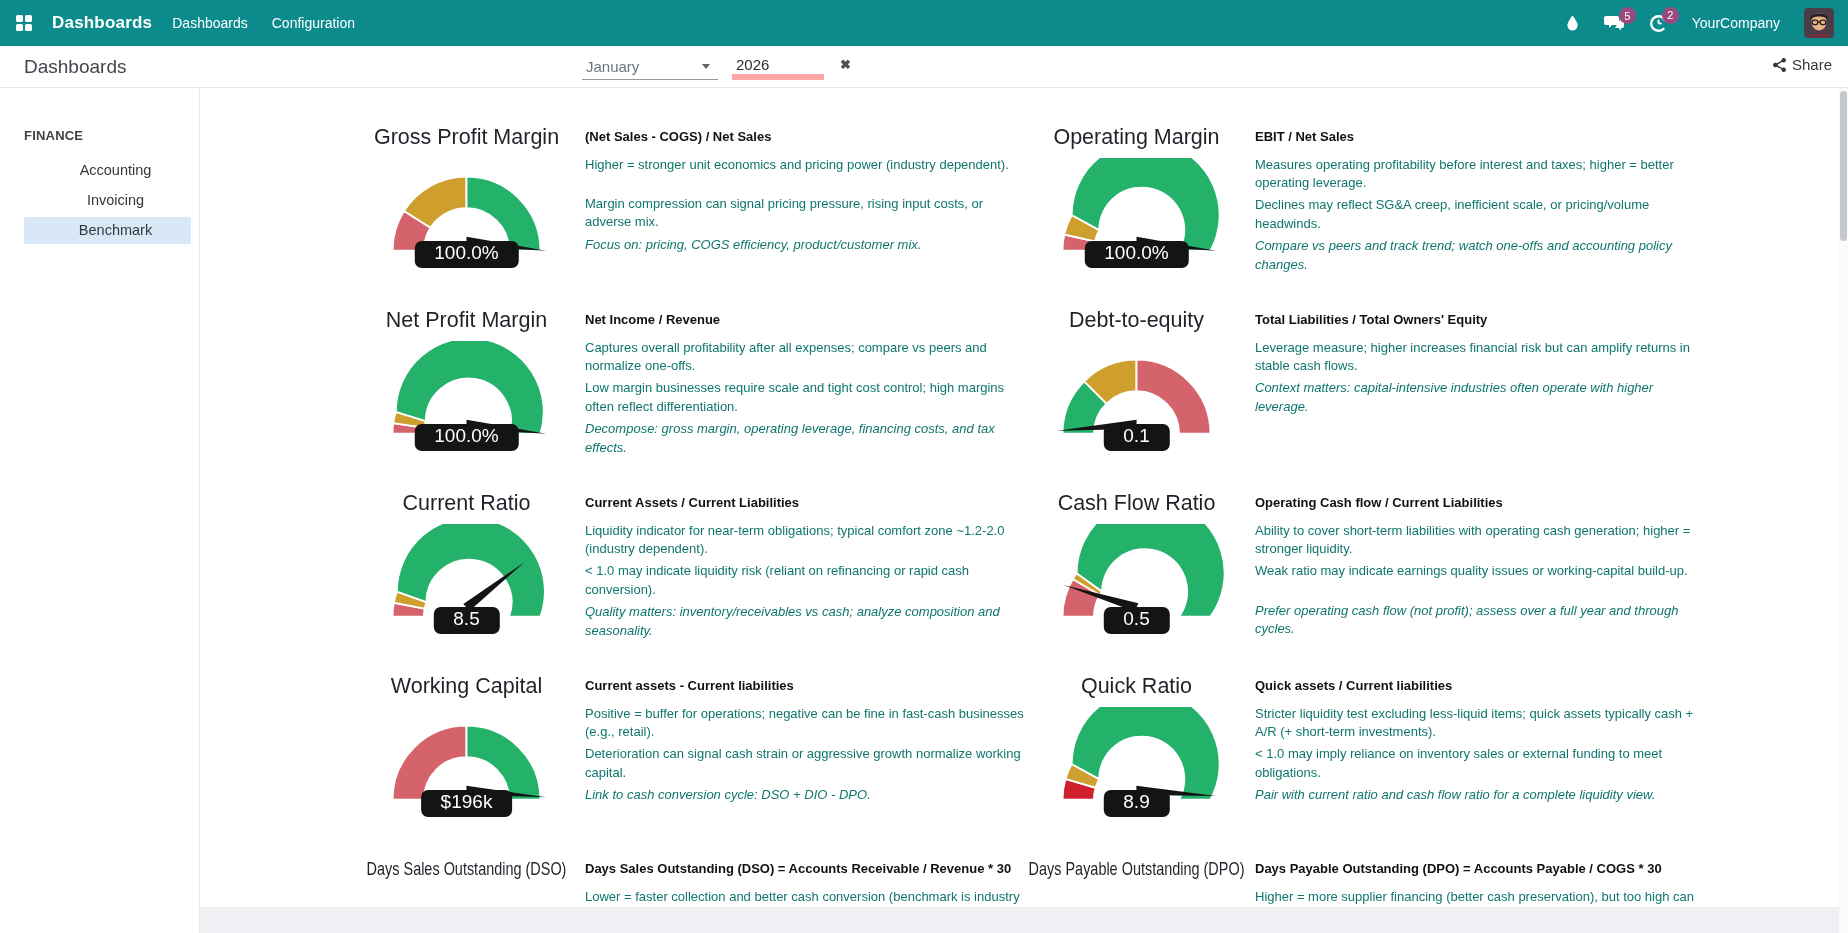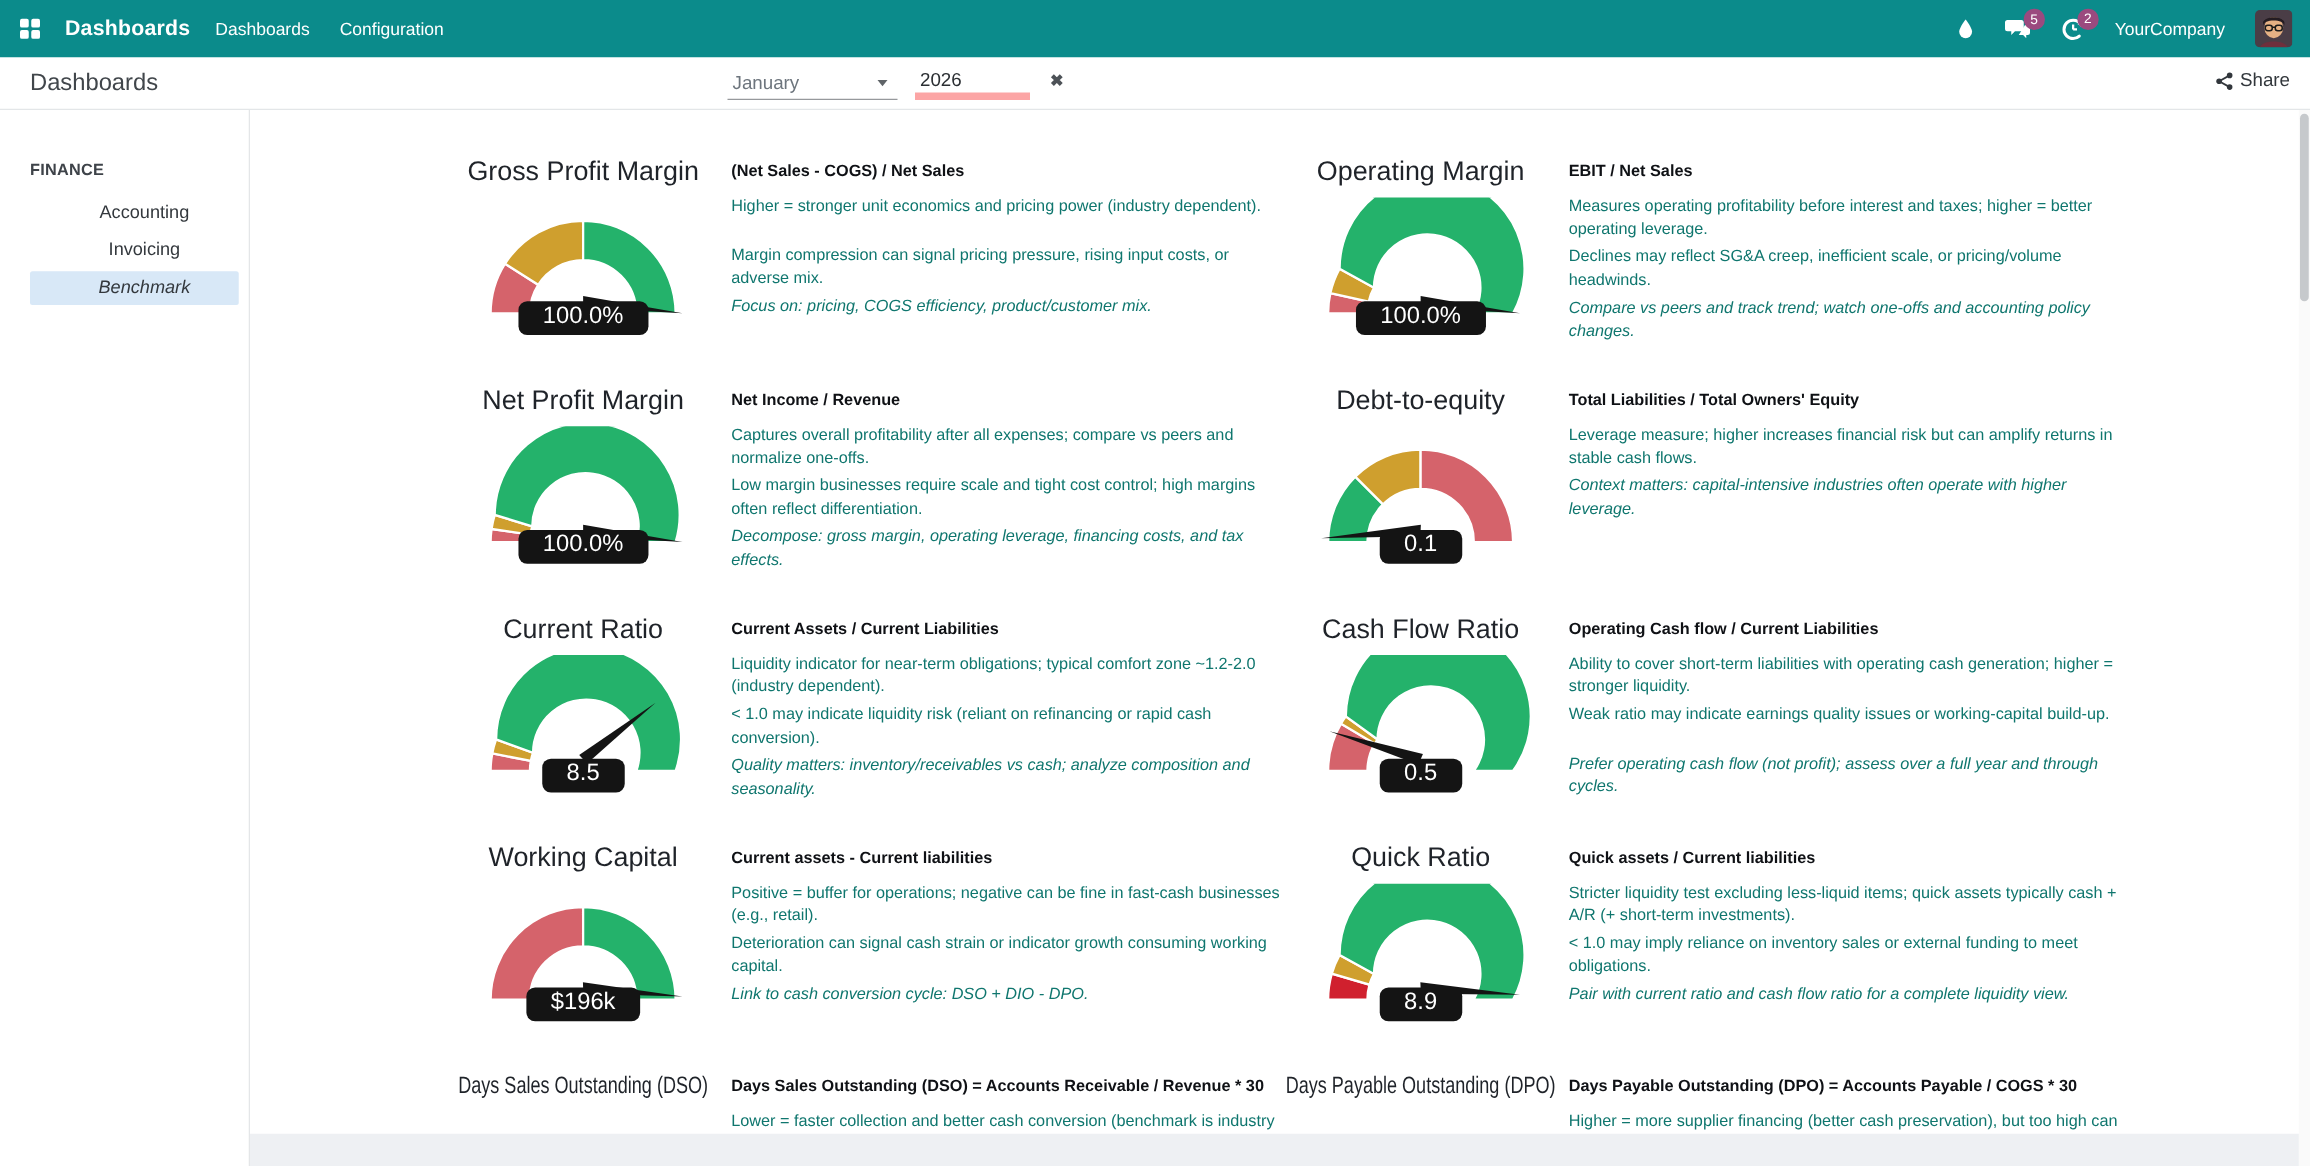--- a/index.html
+++ b/index.html
@@ -45,21 +45,21 @@
                gap:5px; font-size:15px; color:#32373c; cursor:pointer; }
 
   
   .layout { display:flex; height:845px; }
   .sidebar { width:200px; flex:none; border-right:1px solid #e4e6e8; padding-top:40px; }
   .sb-section { margin-left:24px; font-size:13px; font-weight:bold; color:#3e4349;
                 letter-spacing:.2px; }
   .sb-list { margin-top:14px; }
   .sb-item { height:27px; line-height:27px; margin:0 8px 3px 24px; padding-left:16px;
              font-size:14.5px; color:#33383d; border-radius:2px; cursor:pointer;text-align:center; }
-  .sb-item.active { background:var(--sb-active);font-style:italic; }
+  .sb-item.active { background:var(--sb-active); }
 
   .main { flex:1; position:relative; }
 
   
   .kpi-row { display:grid; grid-template-columns:824px 824px; height:183px; }
   .kpi { display:flex; padding-top:34px; }
   .kpi.col-left  .figure { margin-left:174px; }
   .kpi.col-right .figure { margin-left:20px;  }
   .figure { width:185px; flex:none; }
   .kpi-title { height:30px; display:flex; align-items:center; justify-content:center;
@@ -319,21 +319,21 @@
                   <path d="M 100 20 A 80 80 0 0 1 180 100 L 146 100 A 46 46 0 0 0 100 54 Z" fill="#24b26b" stroke="#fff" stroke-width="2"></path>
                   <polygon points="185.95756419145292,97.29867471928097 100.15705379539064,94.99753280182865 99.84294620460936,85.00246719817135" fill="#141414"></polygon>
                 </svg>
                 <div class="value-badge">$196k</div>
               </div>
     </div>
     <div class="desc">
       <p class="formula">Current assets - Current liabilities</p>
       <div class="lines">
                 <p>Positive = buffer for operations; negative can be fine in fast-cash businesses (e.g., retail).</p>
-                <p>Deterioration can signal cash strain or indicator growth consuming working capital.</p>
+                <p>Deterioration can signal cash strain or aggressive growth normalize working capital.</p>
                 <p class="note">Link to cash conversion cycle: DSO + DIO - DPO.</p>
               </div>
     </div>
   </div>
           <div class="kpi col-right">
     <div class="figure">
       <div class="kpi-title">Quick Ratio</div>
       <div class="gauge-wrap">
                 <svg viewBox="0 0 200 110" width="185" height="102">
                   <path d="M 20 99.99999999999999 A 80 80 0 0 1 23.17650514584456 77.68071151686166 L 55.82649045886062 87.16640912219546 A 46 46 0 0 0 54 100 Z" fill="#d0202e" stroke="#fff" stroke-width="2"></path>

